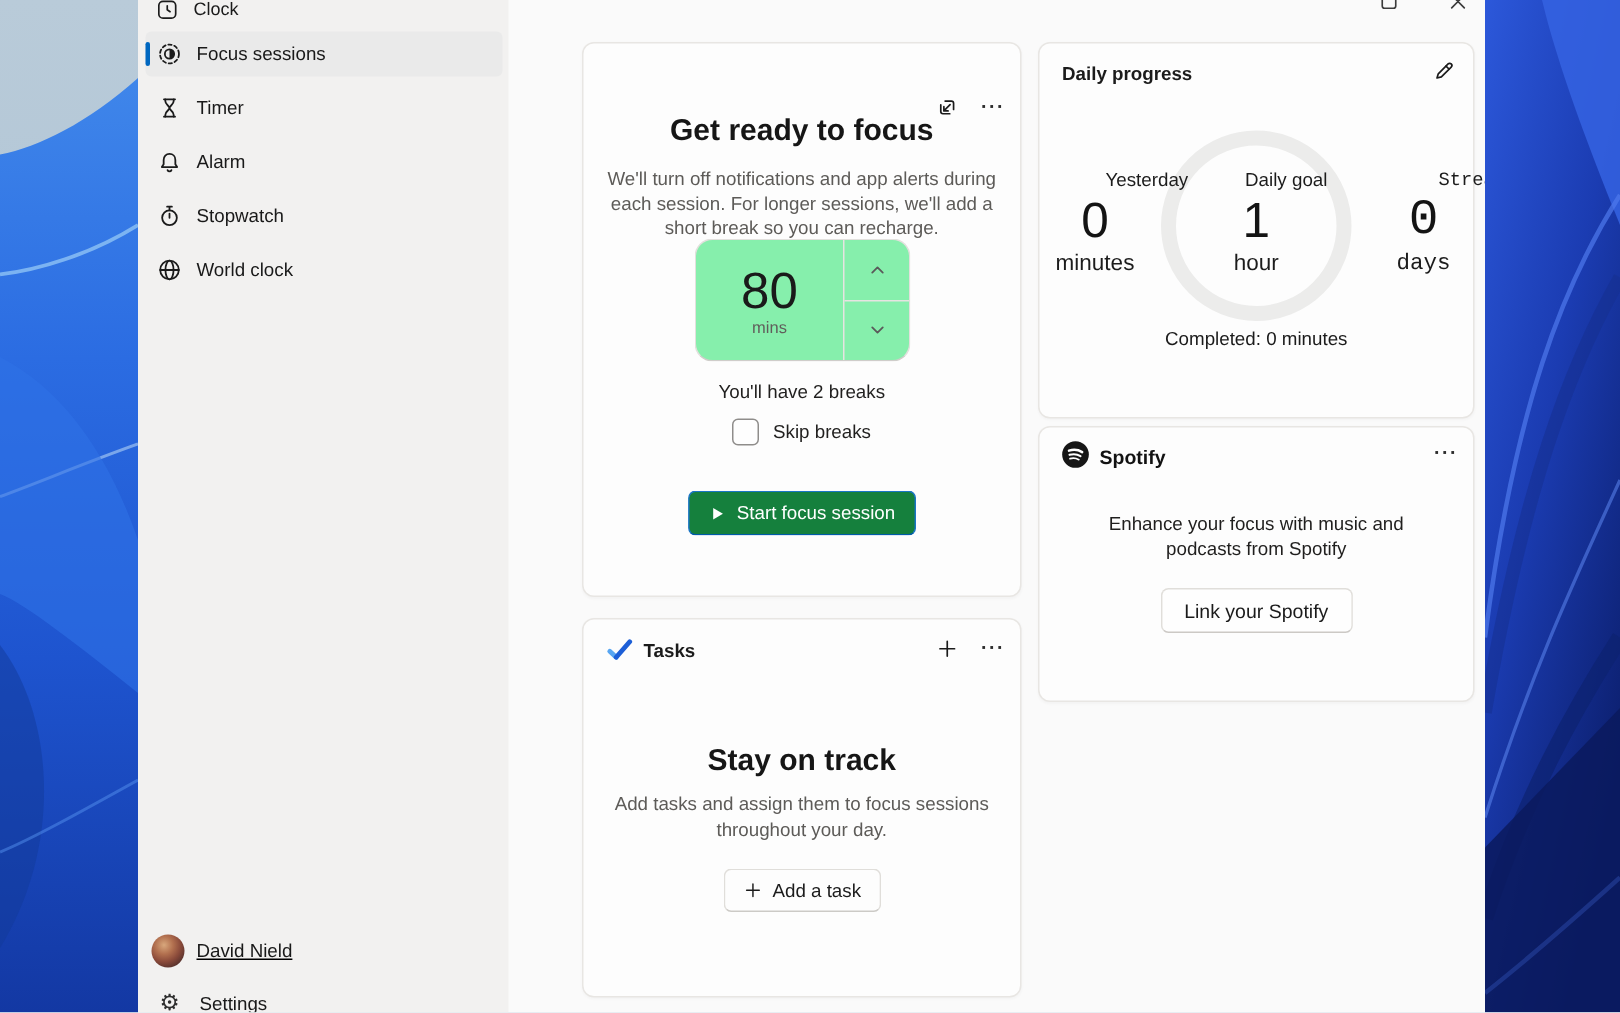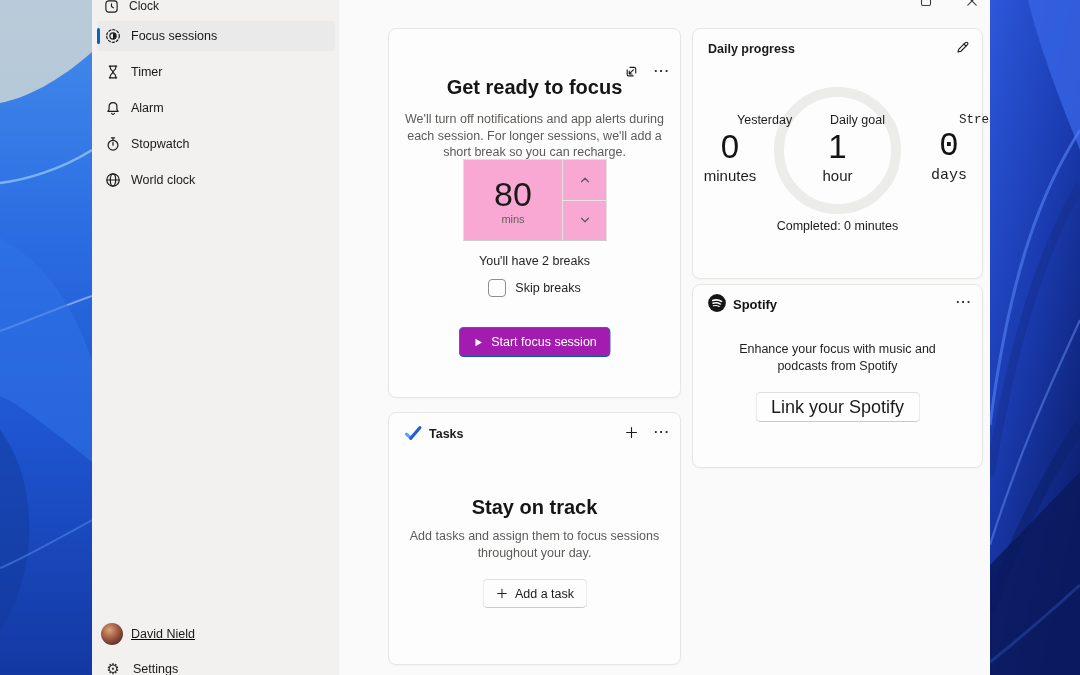--- a/index.html
+++ b/index.html
@@ -40,33 +40,33 @@
   .card-progress{left:333px;top:28px;width:289px;height:249px;}
   .card-spotify{left:333px;top:284px;width:289px;height:182px;}
 
   .icon-btn{position:absolute;width:26px;height:22px;display:flex;align-items:center;justify-content:center;}
   .more{font-size:13px;font-weight:700;letter-spacing:1px;color:#2c2c2c;line-height:10px;}
 
   .fc-popout{top:31px;right:36px;}
   .fc-more{top:31px;right:5px;}
   .fc-title{position:absolute;top:47px;left:0;right:0;text-align:center;font-size:20px;font-weight:600;color:#161616;}
   .fc-desc{position:absolute;top:82px;left:12px;right:12px;text-align:center;font-size:12.5px;line-height:16.5px;color:#5d5b58;}
-  .spinner{position:absolute;top:130px;left:74px;width:142px;height:80px;background:#f9a8d4;border:1px solid #e2e0dd;border-bottom-color:#cfcdca;border-radius:0;display:flex;overflow:hidden;}
+  .spinner{position:absolute;top:130px;left:74px;width:142px;height:80px;background:#86efac;border:1px solid #e2e0dd;border-bottom-color:#cfcdca;border-radius:12px;display:flex;overflow:hidden;}
   .spin-num{flex:1;display:flex;flex-direction:column;align-items:center;justify-content:center;}
   .spin-value{font-size:34px;line-height:36px;color:#1a1a1a;}
   .spin-unit{font-size:11px;color:#605e5b;margin-top:1px;}
   .spin-btns{width:43px;border-left:1px solid #e6e4e1;display:flex;flex-direction:column;flex:none;}
   .spin-btn{flex:1;display:flex;align-items:center;justify-content:center;}
   .spin-btn.up{border-bottom:1px solid #e6e4e1;}
   .fc-breaks{position:absolute;top:225px;left:0;right:0;text-align:center;font-size:12.5px;color:#201f1e;}
   .fc-skip{position:absolute;top:250px;left:0;right:0;display:flex;justify-content:center;align-items:center;gap:9px;}
   .checkbox{width:18px;height:18px;border:1px solid #8f8d8b;border-radius:4px;background:#fefefe;box-sizing:border-box;}
   .fc-skip-label{font-size:12.5px;color:#201f1e;}
   .start-btn{position:absolute;top:298px;left:50%;transform:translateX(-50%);height:28px;padding:0 13px;
-    background:#a21caf;border:1px solid #1a75c5;border-bottom-color:#005ba8;border-radius:5px;
+    background:#15803d;border:1px solid #1a75c5;border-bottom-color:#005ba8;border-radius:5px;
     color:#fff;font-size:12.5px;display:flex;align-items:center;gap:8px;white-space:nowrap;}
 
   .tc-check{position:absolute;left:15px;top:11px;width:18px;height:18px;}
   .tc-title{position:absolute;left:40px;top:14px;font-size:12.5px;font-weight:600;color:#1b1b1b;}
   .tc-plus{top:8px;right:36px;}
   .tc-more{top:8px;right:5px;}
   .tc-heading{position:absolute;top:83px;left:0;right:0;text-align:center;font-size:20px;font-weight:600;color:#161616;}
   .tc-desc{position:absolute;top:115px;left:18px;right:18px;text-align:center;font-size:12.5px;line-height:16.5px;color:#5d5b58;}
   .add-task-btn{position:absolute;top:166px;left:50%;transform:translateX(-50%);height:27px;padding:0 12px;
     background:#fdfdfd;border:1px solid #e0deda;border-bottom-color:#cccac6;border-radius:5px;
@@ -83,21 +83,21 @@
   .stat-value{font-size:33px;line-height:40px;color:#141414;}
   .stat-unit{font-size:15px;color:#1c1c1c;}
   .pc-completed{position:absolute;top:190px;left:0;right:0;text-align:center;font-size:12.5px;color:#1b1b1b;}
 
   .sc-logo{position:absolute;left:14px;top:8px;width:20px;height:20px;}
   .sc-title{position:absolute;left:40px;top:12px;font-size:13px;font-weight:700;color:#121212;}
   .sc-more{top:6px;right:5px;}
   .sc-desc{position:absolute;top:56px;left:22px;right:22px;text-align:center;font-size:12.5px;line-height:17px;color:#201f1e;}
   .link-btn{position:absolute;top:107px;left:50%;transform:translateX(-50%);height:28px;padding:0 15px;
     background:#fefefe;border:1px solid #e0deda;border-bottom-color:#ccc9c5;border-radius:5px;
-    font-size:18px;color:#1b1b1b;display:flex;align-items:center;white-space:nowrap;}
+    font-size:13px;color:#1b1b1b;display:flex;align-items:center;white-space:nowrap;}
 
   svg.lineicon{stroke:#1b1b1b;stroke-width:1.2;fill:none;stroke-linecap:round;stroke-linejoin:round;}
 </style>
 </head>
 <body>
 
 <div class="stage">
 
   <svg class="wp wp-left" viewBox="0 0 92 675" preserveAspectRatio="none">
     <defs>

